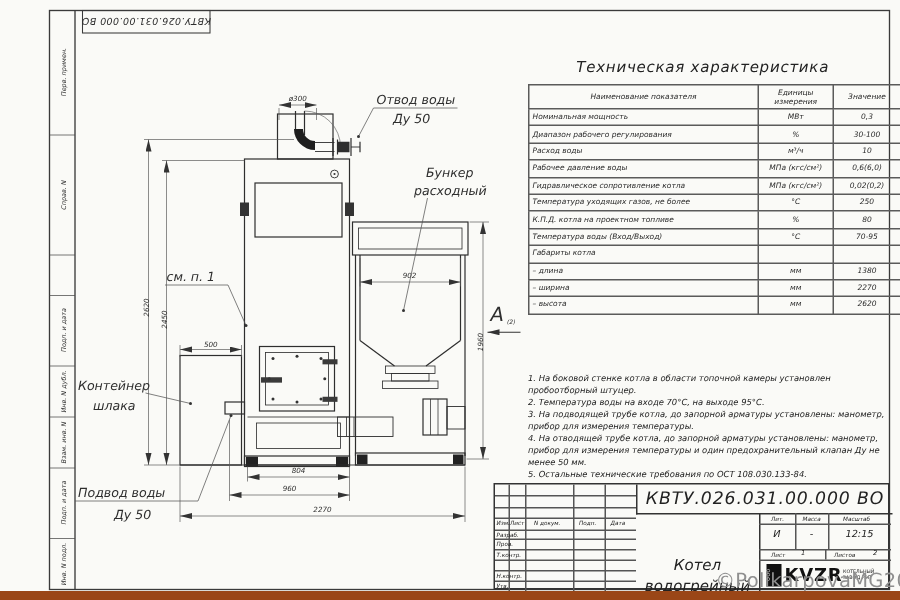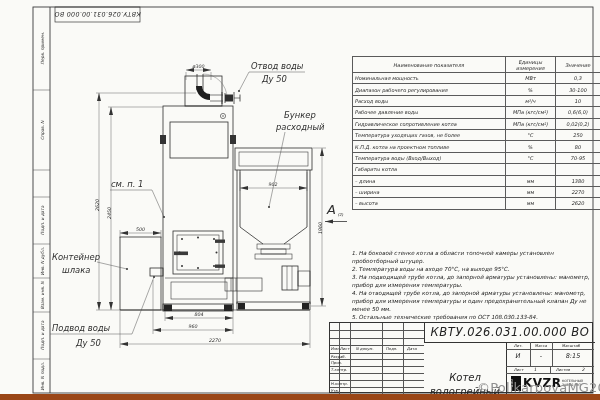--- a/index.html
+++ b/index.html
@@ -249,20 +249,21 @@
       <text x="76" y="346">Ду 50</text>
     </g>
 
     <g>
       <text x="327" y="214" font-size="13">А</text>
       <text x="338" y="216" font-size="4">(2)</text>
       <line x1="325" y1="221.5" x2="347" y2="221.5" stroke="#333" stroke-width=".8" marker-start="url(#ae)"></line>
     </g>
   </svg>
 
+  <div class="spec-title">Техническая характеристика</div>
   <table class="spec">
     <tbody>
         <tr>
       <th style="width:148px">Наименование показателя</th>
       <th style="width:45px">Единицы измерения</th>
       <th style="width:40px">Значение</th>
     </tr>
     <tr>
           <td>Номинальная мощность</td>
           <td class="c">МВт</td>
@@ -374,21 +375,21 @@
     <div class="hline" style="left:176px;top:26px;width:88px;"></div>
     <div class="hline" style="left:176px;top:43px;width:88px;"></div>
     <div class="hline" style="left:176px;top:50px;width:88px;"></div>
     <div class="vline" style="left:220px;top:43px;height:7px;"></div>
 
     <div class="cell-lab" style="left:184px;top:20.5px;">Лит.</div>
     <div class="cell-lab" style="left:205px;top:20.5px;">Масса</div>
     <div class="cell-lab" style="left:232px;top:20.5px;">Масштаб</div>
     <div class="abs" style="left:176px;top:29px;width:24px;text-align:center;font-size:6.5px;">И</div>
     <div class="abs" style="left:200px;top:29px;width:22px;text-align:center;font-size:6.5px;">-</div>
-    <div class="abs" style="left:222px;top:29px;width:42px;text-align:center;font-size:6.5px;">8:15</div>
+    <div class="abs" style="left:222px;top:29px;width:42px;text-align:center;font-size:6.5px;">12:15</div>
 
     <div class="cell-lab" style="left:184px;top:44.8px;">Лист</div>
     <div class="cell-lab" style="left:204px;top:44.5px;font-size:4.5px;">1</div>
     <div class="cell-lab" style="left:226px;top:44.8px;">Листов</div>
     <div class="cell-lab" style="left:252px;top:44.5px;font-size:4.5px;">2</div>
 
     <div class="logo-box">
         <span>ООО</span>
       </div>
     <div class="logo-txt">KVZR</div>

